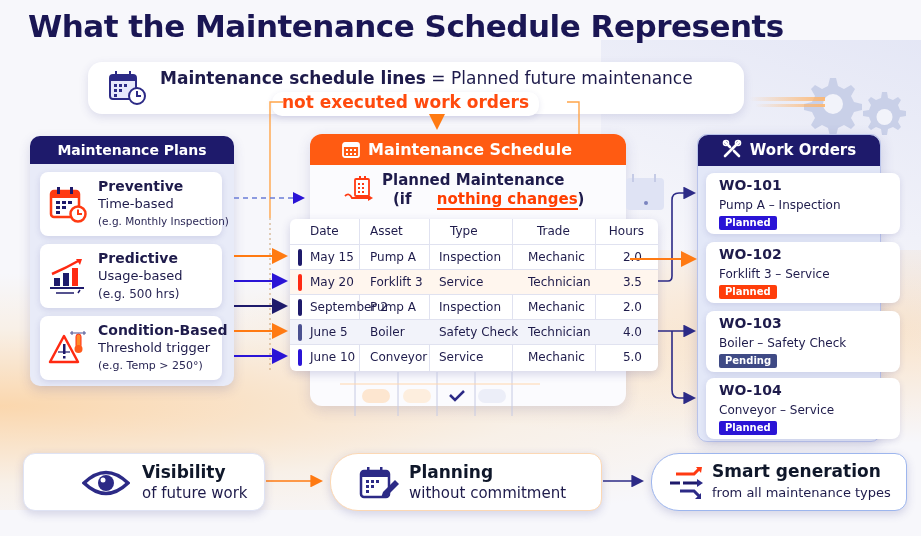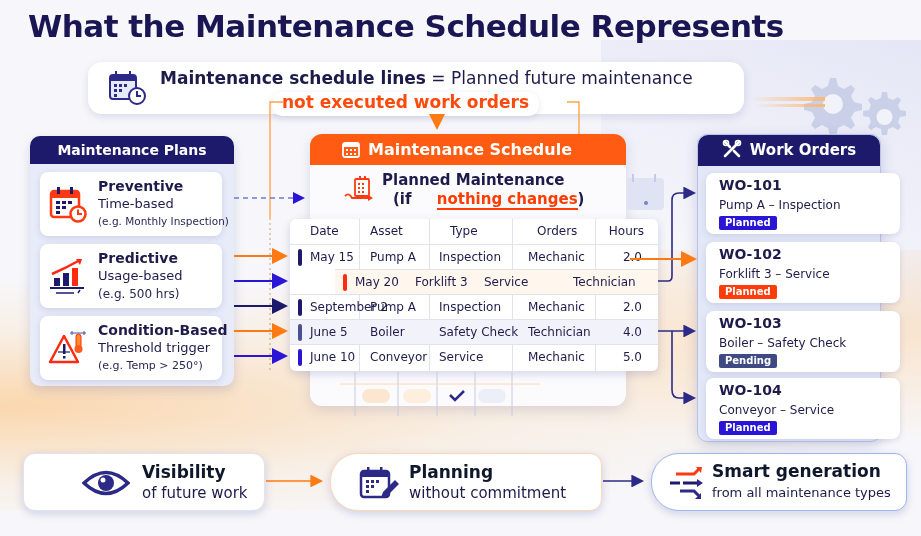--- a/index.html
+++ b/index.html
@@ -83,21 +83,21 @@
   .planned-sub .hl { color: #ff3d00; border-bottom: 2px solid #ff3d00; margin-left: 20px; }
   .planned-icon { position: absolute; left: 344px; top: 176px; width: 34px; height: 28px; }
 
   .sched-table {
     position: absolute; left: 290px; top: 219px; width: 368px; height: 152px;
     background: #fff; border-radius: 6px; box-shadow: 0 3px 10px rgba(60,60,140,0.2);
     font-size: 12px; color: #1e1b4b; overflow: hidden;
   }
   .row { position: absolute; left: 0; width: 368px; height: 25px; border-top: 1px solid #e0e2f0; }
   .row.head { border-top: none; height: 25px; }
-  .row.r2 { background: #fff6ee; margin-left: 45px; }
+  .row.r2 { background: #fff6ee; }
   .row.r4 { background: #f2f3fa; }
   .cell { position: absolute; top: 0; height: 25px; line-height: 25px; white-space: nowrap; }
   .vline { position: absolute; top: 0; width: 1px; height: 152px; background: #e0e2f0; }
   .marker { position: absolute; left: 8px; top: 4px; width: 4px; height: 17px; border-radius: 2px; }
   .c-date { left: 20px; } .c-asset { left: 80px; } .c-type { left: 149px; } .c-trade { left: 238px; } .c-hours { right: 16px; text-align: right; }
   .row.head .c-date { left: 20px; } 
   .row.head .c-hours { right: 14px; }
 
   
   .wo-panel {
@@ -275,21 +275,21 @@
 <div class="sched-table">
   <div class="vline" style="left:69px"></div>
   <div class="vline" style="left:139px"></div>
   <div class="vline" style="left:222px"></div>
   <div class="vline" style="left:305px"></div>
 
   <div class="row head" style="top:0">
     <span class="cell c-date">Date</span>
     <span class="cell c-asset">Asset</span>
     <span class="cell c-type" style="left:160px">Type</span>
-    <span class="cell c-trade" style="left:247px">Orders</span>
+    <span class="cell c-trade" style="left:247px">Trade</span>
     <span class="cell c-hours">Hours</span>
   </div>
 
   <div class="row" style="top:25px">
     <span class="marker" style="background:#1e1a6b"></span>
     <span class="cell c-date">May 15</span>
     <span class="cell c-asset">Pump A</span>
     <span class="cell c-type">Inspection</span>
     <span class="cell c-trade">Mechanic</span>
     <span class="cell c-hours">2.0</span>

